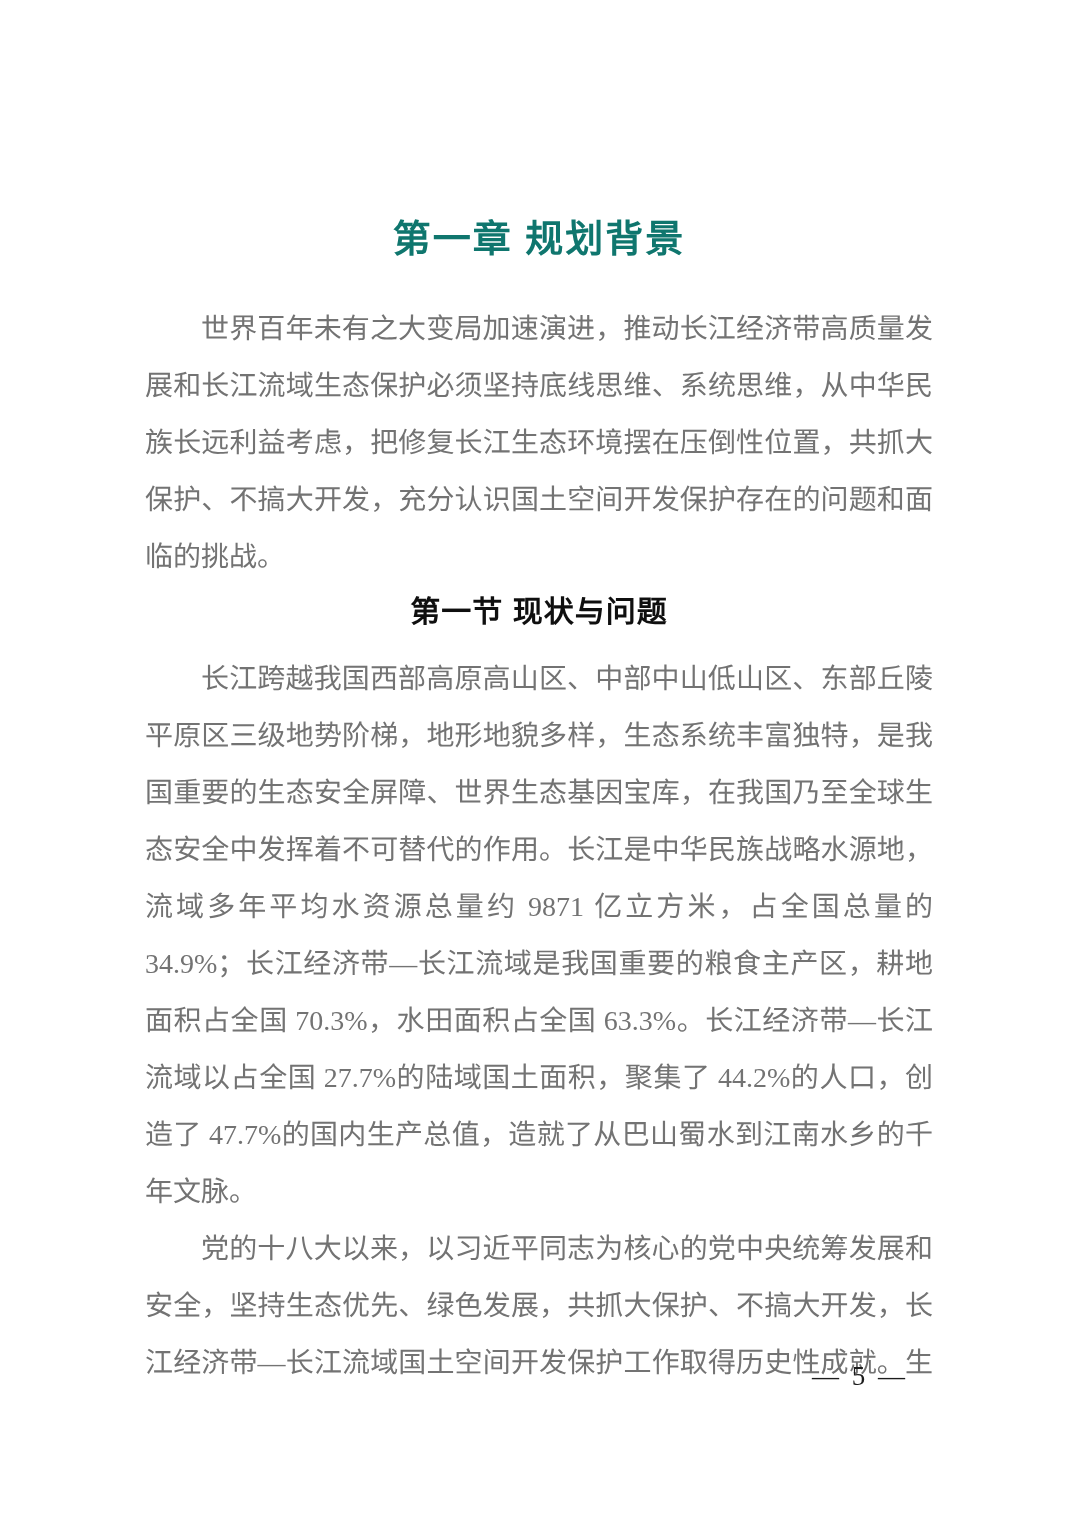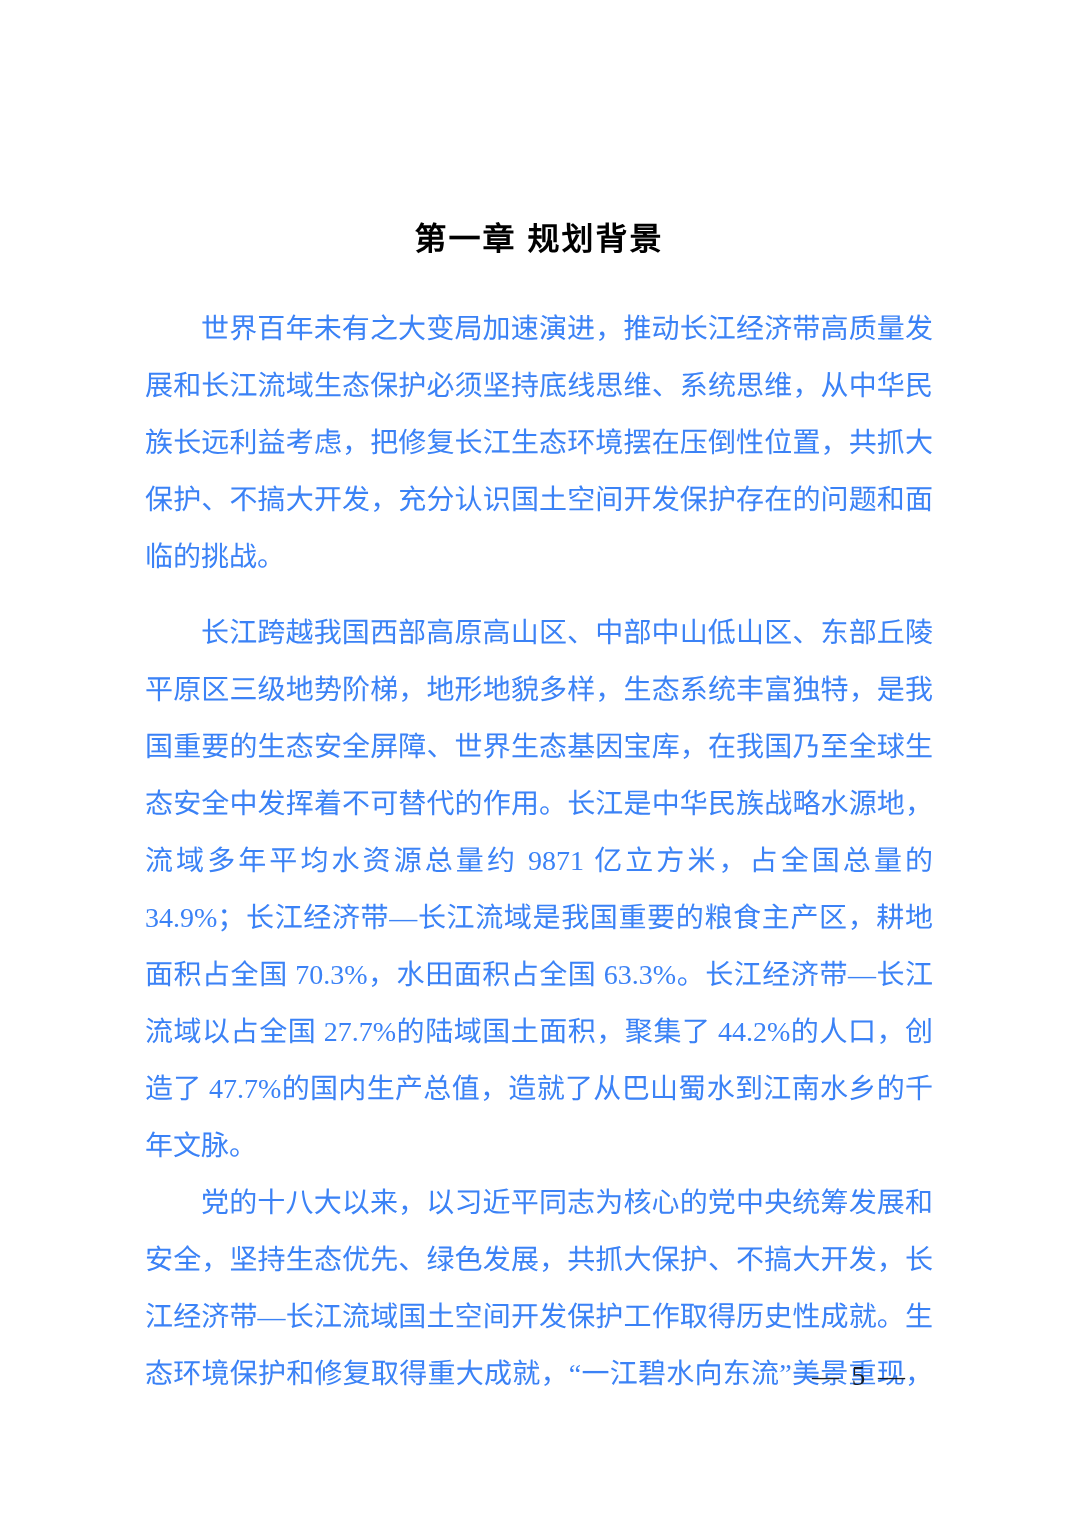--- a/index.html
+++ b/index.html
@@ -21,43 +21,43 @@
     left: 145px;
     top: 0;
     width: 788px;
     height: 1392px;
     overflow: hidden;
   }
   .chapter-title {
     margin: 216px 0 0 0;
     font-family: "Liberation Sans", "DejaVu Sans", sans-serif;
     font-weight: 700;
-    font-size: 32px;
+    font-size: 38px;
     line-height: 46px;
     letter-spacing: 2px;
     text-align: center;
-    color: #000000;
+    color: #0f766e;
   }
   .section-title {
     margin: 8px 0 0 0;
     font-family: "Liberation Sans", "DejaVu Sans", sans-serif;
     font-weight: 700;
     font-size: 30px;
     line-height: 38px;
     letter-spacing: 1px;
     text-align: center;
     color: #0f0f0f;
   }
   .body-para {
     margin: 0;
     font-size: 28px;
     line-height: 57px;
     text-align: justify;
     text-indent: 2em;
-    color: #3b82f6;
+    color: #737373;
   }
   .para-intro  { margin-top: 38px; }
   .para-body-1 { margin-top: 19px; }
   .para-body-2 { margin-top: 0; }
   .page-number {
     position: absolute;
     top: 1356px;
     right: 172px;
     font-size: 27px;
     line-height: 40px;
@@ -68,20 +68,21 @@
 </style>
 </head>
 <body>
 
 <div class="page">
   <main class="content">
     <h1 class="chapter-title">第一章 规划背景</h1>
 
     <p class="body-para para-intro">世界百年未有之大变局加速演进，推动长江经济带高质量发展和长江流域生态保护必须坚持底线思维、系统思维，从中华民族长远利益考虑，把修复长江生态环境摆在压倒性位置，共抓大保护、不搞大开发，充分认识国土空间开发保护存在的问题和面临的挑战。</p>
 
+    <h2 class="section-title">第一节 现状与问题</h2>
 
     <p class="body-para para-body-1">长江跨越我国西部高原高山区、中部中山低山区、东部丘陵平原区三级地势阶梯，地形地貌多样，生态系统丰富独特，是我国重要的生态安全屏障、世界生态基因宝库，在我国乃至全球生态安全中发挥着不可替代的作用。长江是中华民族战略水源地，流域多年平均水资源总量约 9871 亿立方米，占全国总量的 34.9%；长江经济带—长江流域是我国重要的粮食主产区，耕地面积占全国 70.3%，水田面积占全国 63.3%。长江经济带—长江流域以占全国 27.7%的陆域国土面积，聚集了 44.2%的人口，创造了 47.7%的国内生产总值，造就了从巴山蜀水到江南水乡的千年文脉。</p>
 
     <p class="body-para para-body-2">党的十八大以来，以习近平同志为核心的党中央统筹发展和安全，坚持生态优先、绿色发展，共抓大保护、不搞大开发，长江经济带—长江流域国土空间开发保护工作取得历史性成就。生态环境保护和修复取得重大成就，“一江碧水向东流”美景重现，森林、草原、河</p>
   </main>
 
   <div class="page-number">— 5 —</div>
 </div>
 
 </body></html>

